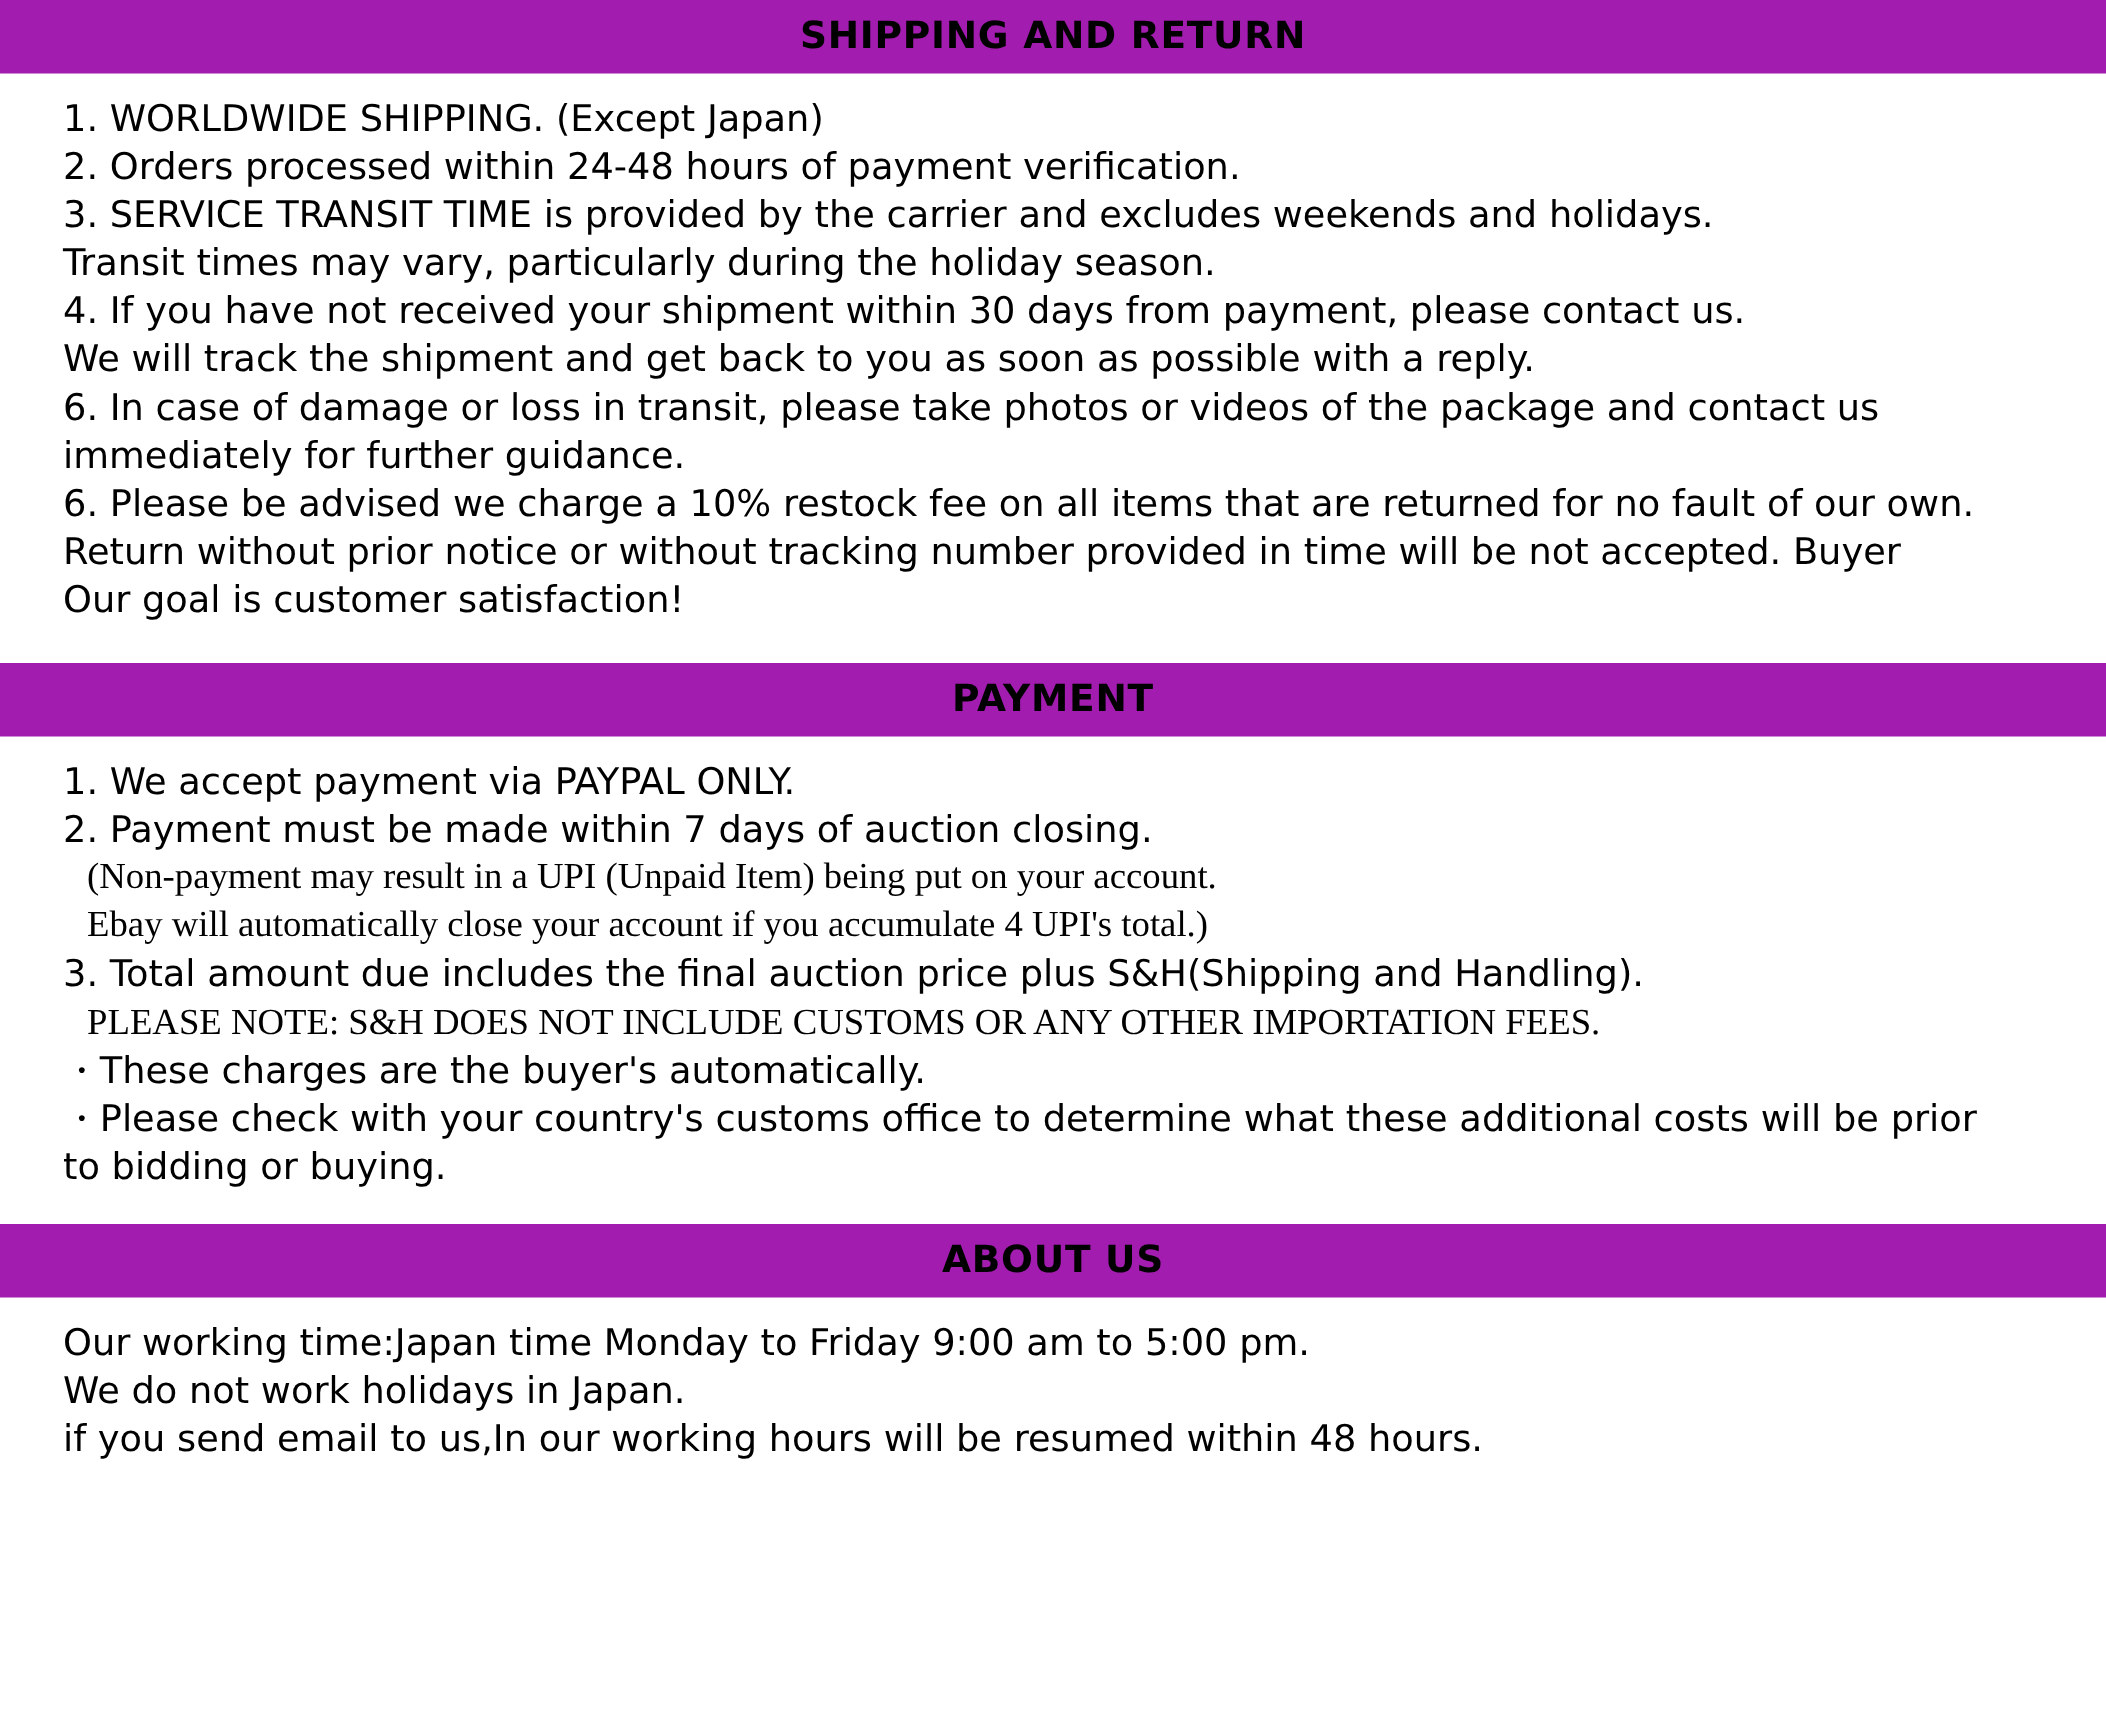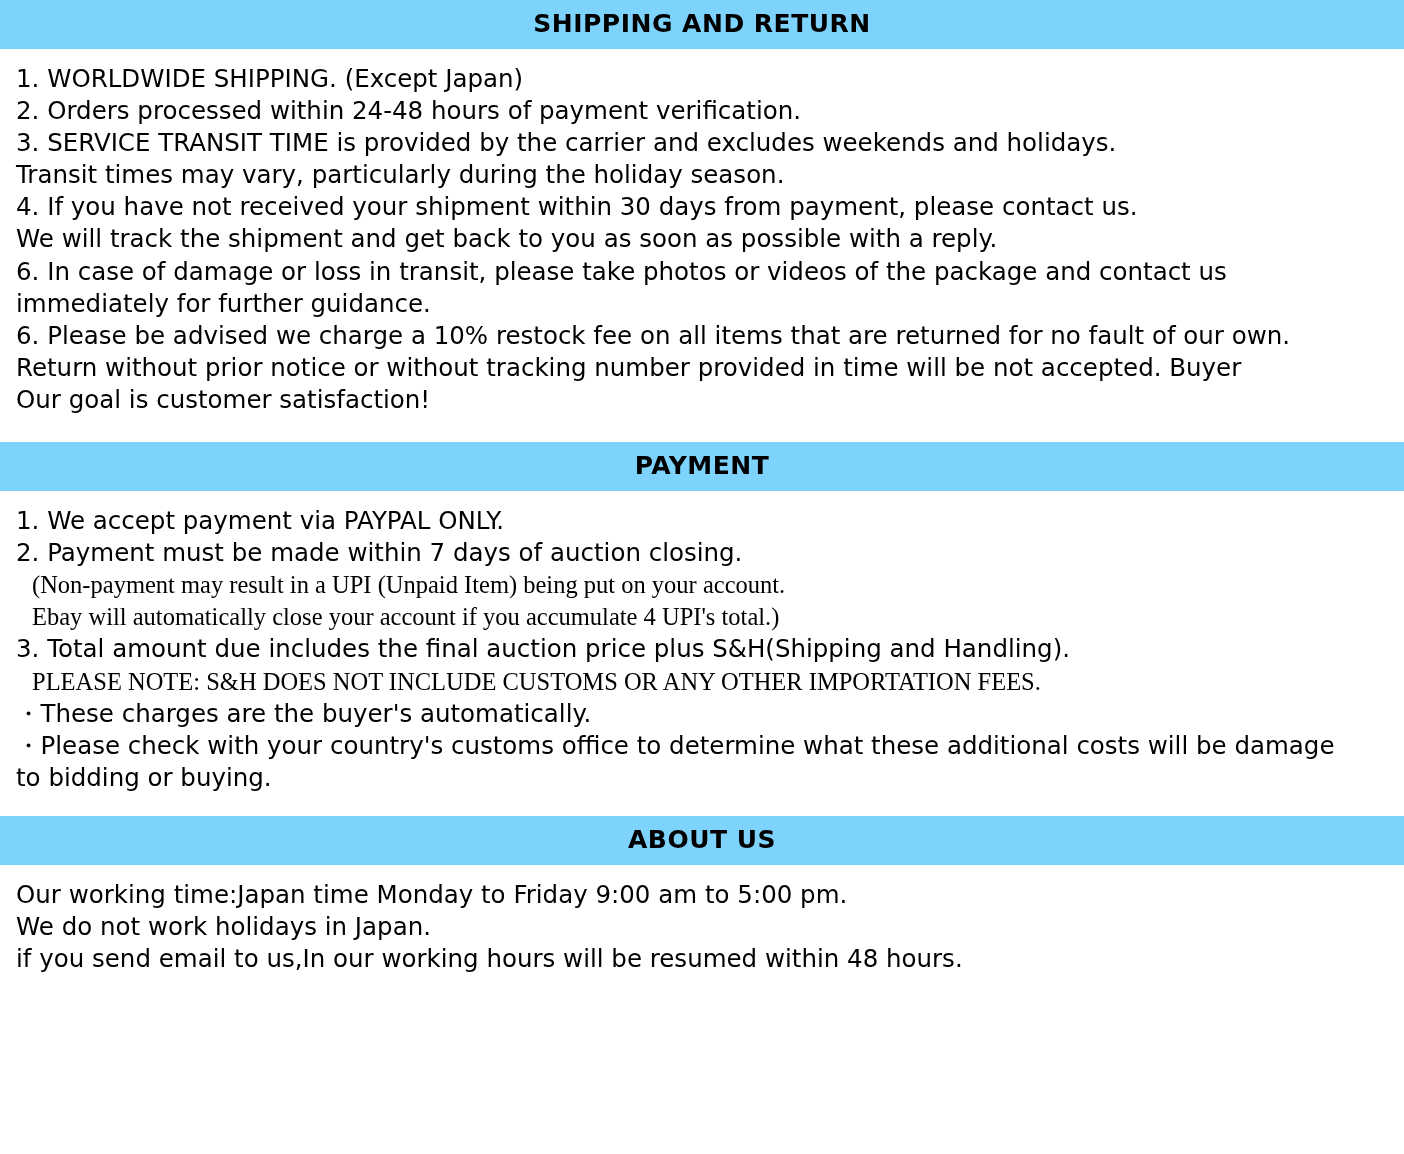--- a/index.html
+++ b/index.html
@@ -10,36 +10,37 @@
   body {
     width: 1404px;
     font-family: "DejaVu Sans", sans-serif;
     color: #000000;
   }
   .page {
     width: 1404px;
     box-sizing: border-box;
   }
   .section-header {
-    background: #7dd3fc;
+    background: #a21caf;
     text-align: center;
     font-weight: bold;
     font-size: 25px;
     letter-spacing: 0.5px;
     padding: 9px 0 11px 0;
     box-sizing: border-box;
   }
   .section-body {
     padding: 14px 16px 6px 16px;
     box-sizing: border-box;
   }
   .line {
     font-size: 24.5px;
     line-height: 32.1px;
     white-space: pre-wrap;
+    margin-left: 26px;
   }
   .indent-1 { padding-left: 16px; font-family: Liberation Serif, serif; }
   .gap-after-shipping { height: 20px; }
   .gap-small { height: 16px; }
   .bottom-pad { height: 16px; }
 </style>
 </head>
 <body>
 
 <div class="page">
@@ -65,21 +66,21 @@
   <div>
     <div class="section-header">PAYMENT</div>
     <div class="section-body">
       <div class="line">1. We accept payment via PAYPAL ONLY.</div>
       <div class="line">2. Payment must be made within 7 days of auction closing.</div>
       <div class="line indent-1">(Non-payment may result in a UPI (Unpaid Item) being put on your account.</div>
       <div class="line indent-1">Ebay will automatically close your account if you accumulate 4 UPI's total.)</div>
       <div class="line">3. Total amount due includes the final auction price plus S&amp;H(Shipping and Handling).</div>
       <div class="line indent-1">PLEASE NOTE: S&amp;H DOES NOT INCLUDE CUSTOMS OR ANY OTHER IMPORTATION FEES.</div>
       <div class="line">・These charges are the buyer's automatically.</div>
-      <div class="line">・Please check with your country's customs office to determine what these additional costs will be damage</div>
+      <div class="line">・Please check with your country's customs office to determine what these additional costs will be prior</div>
       <div class="line">to bidding or buying.</div>
     </div>
     <div class="gap-small"></div>
   </div>
 
   <div>
     <div class="section-header">ABOUT US</div>
     <div class="section-body">
       <div class="line">Our working time:Japan time Monday to Friday 9:00 am to 5:00 pm.</div>
       <div class="line">We do not work holidays in Japan.</div>

